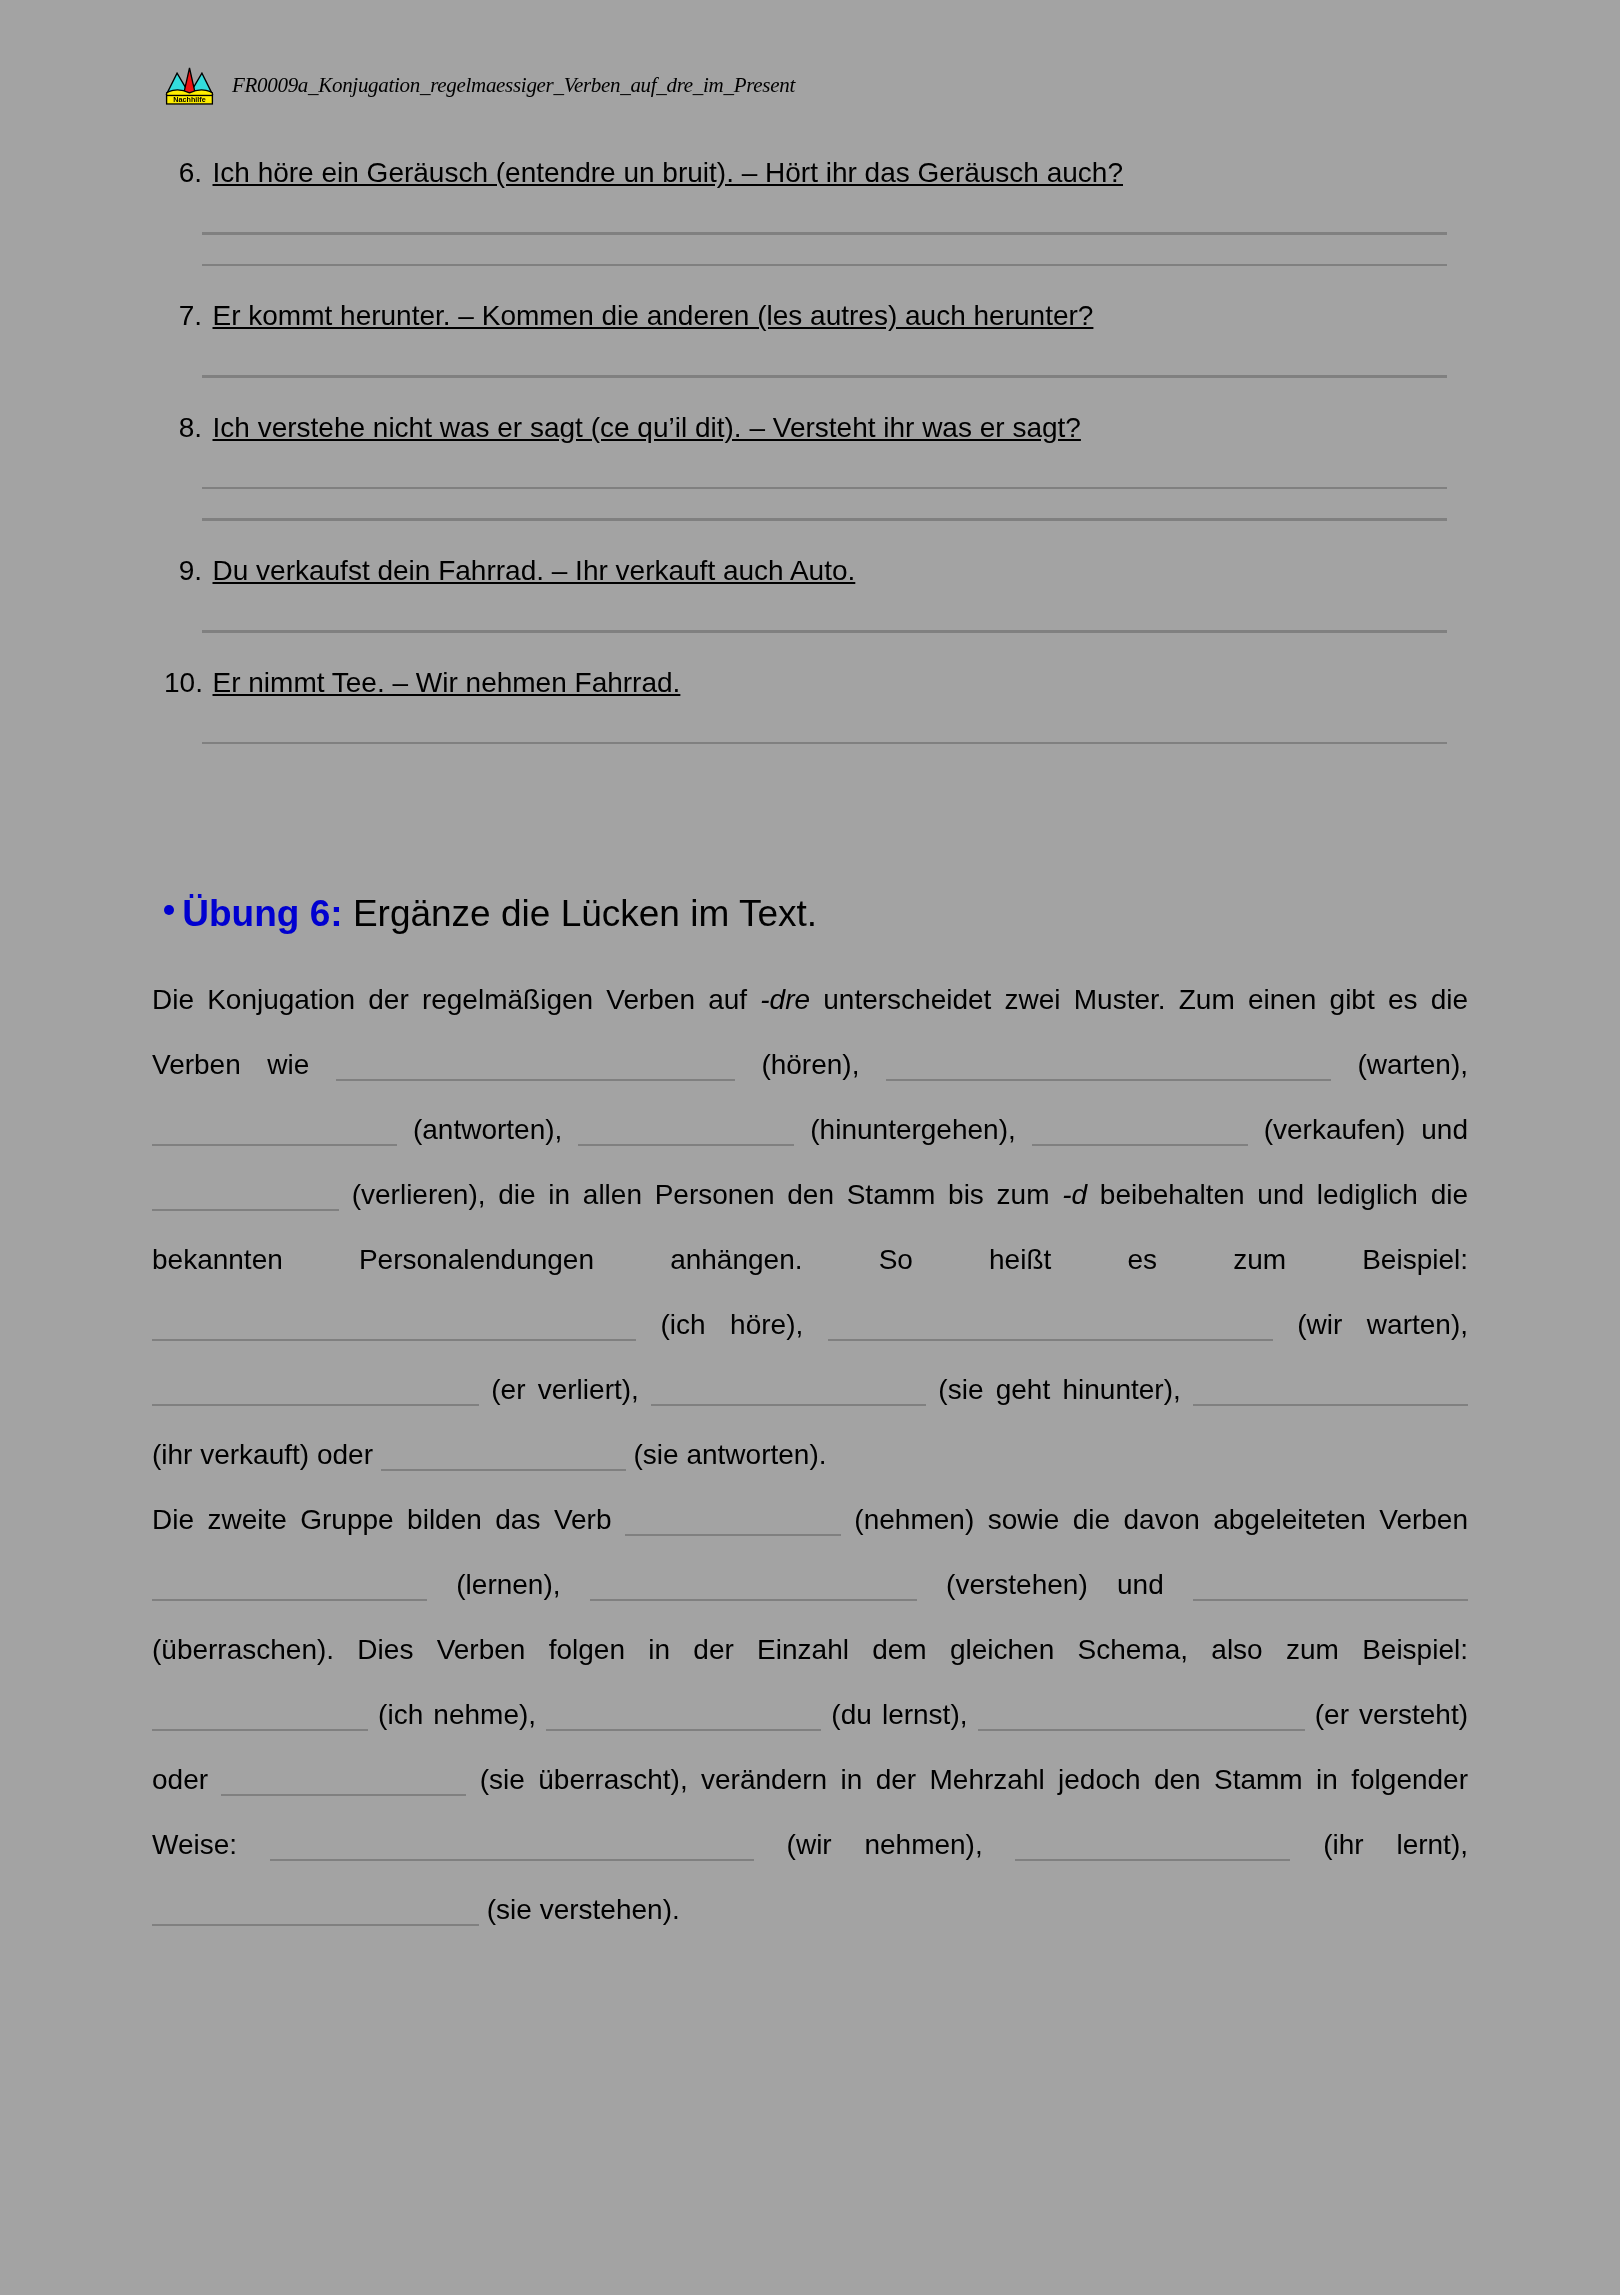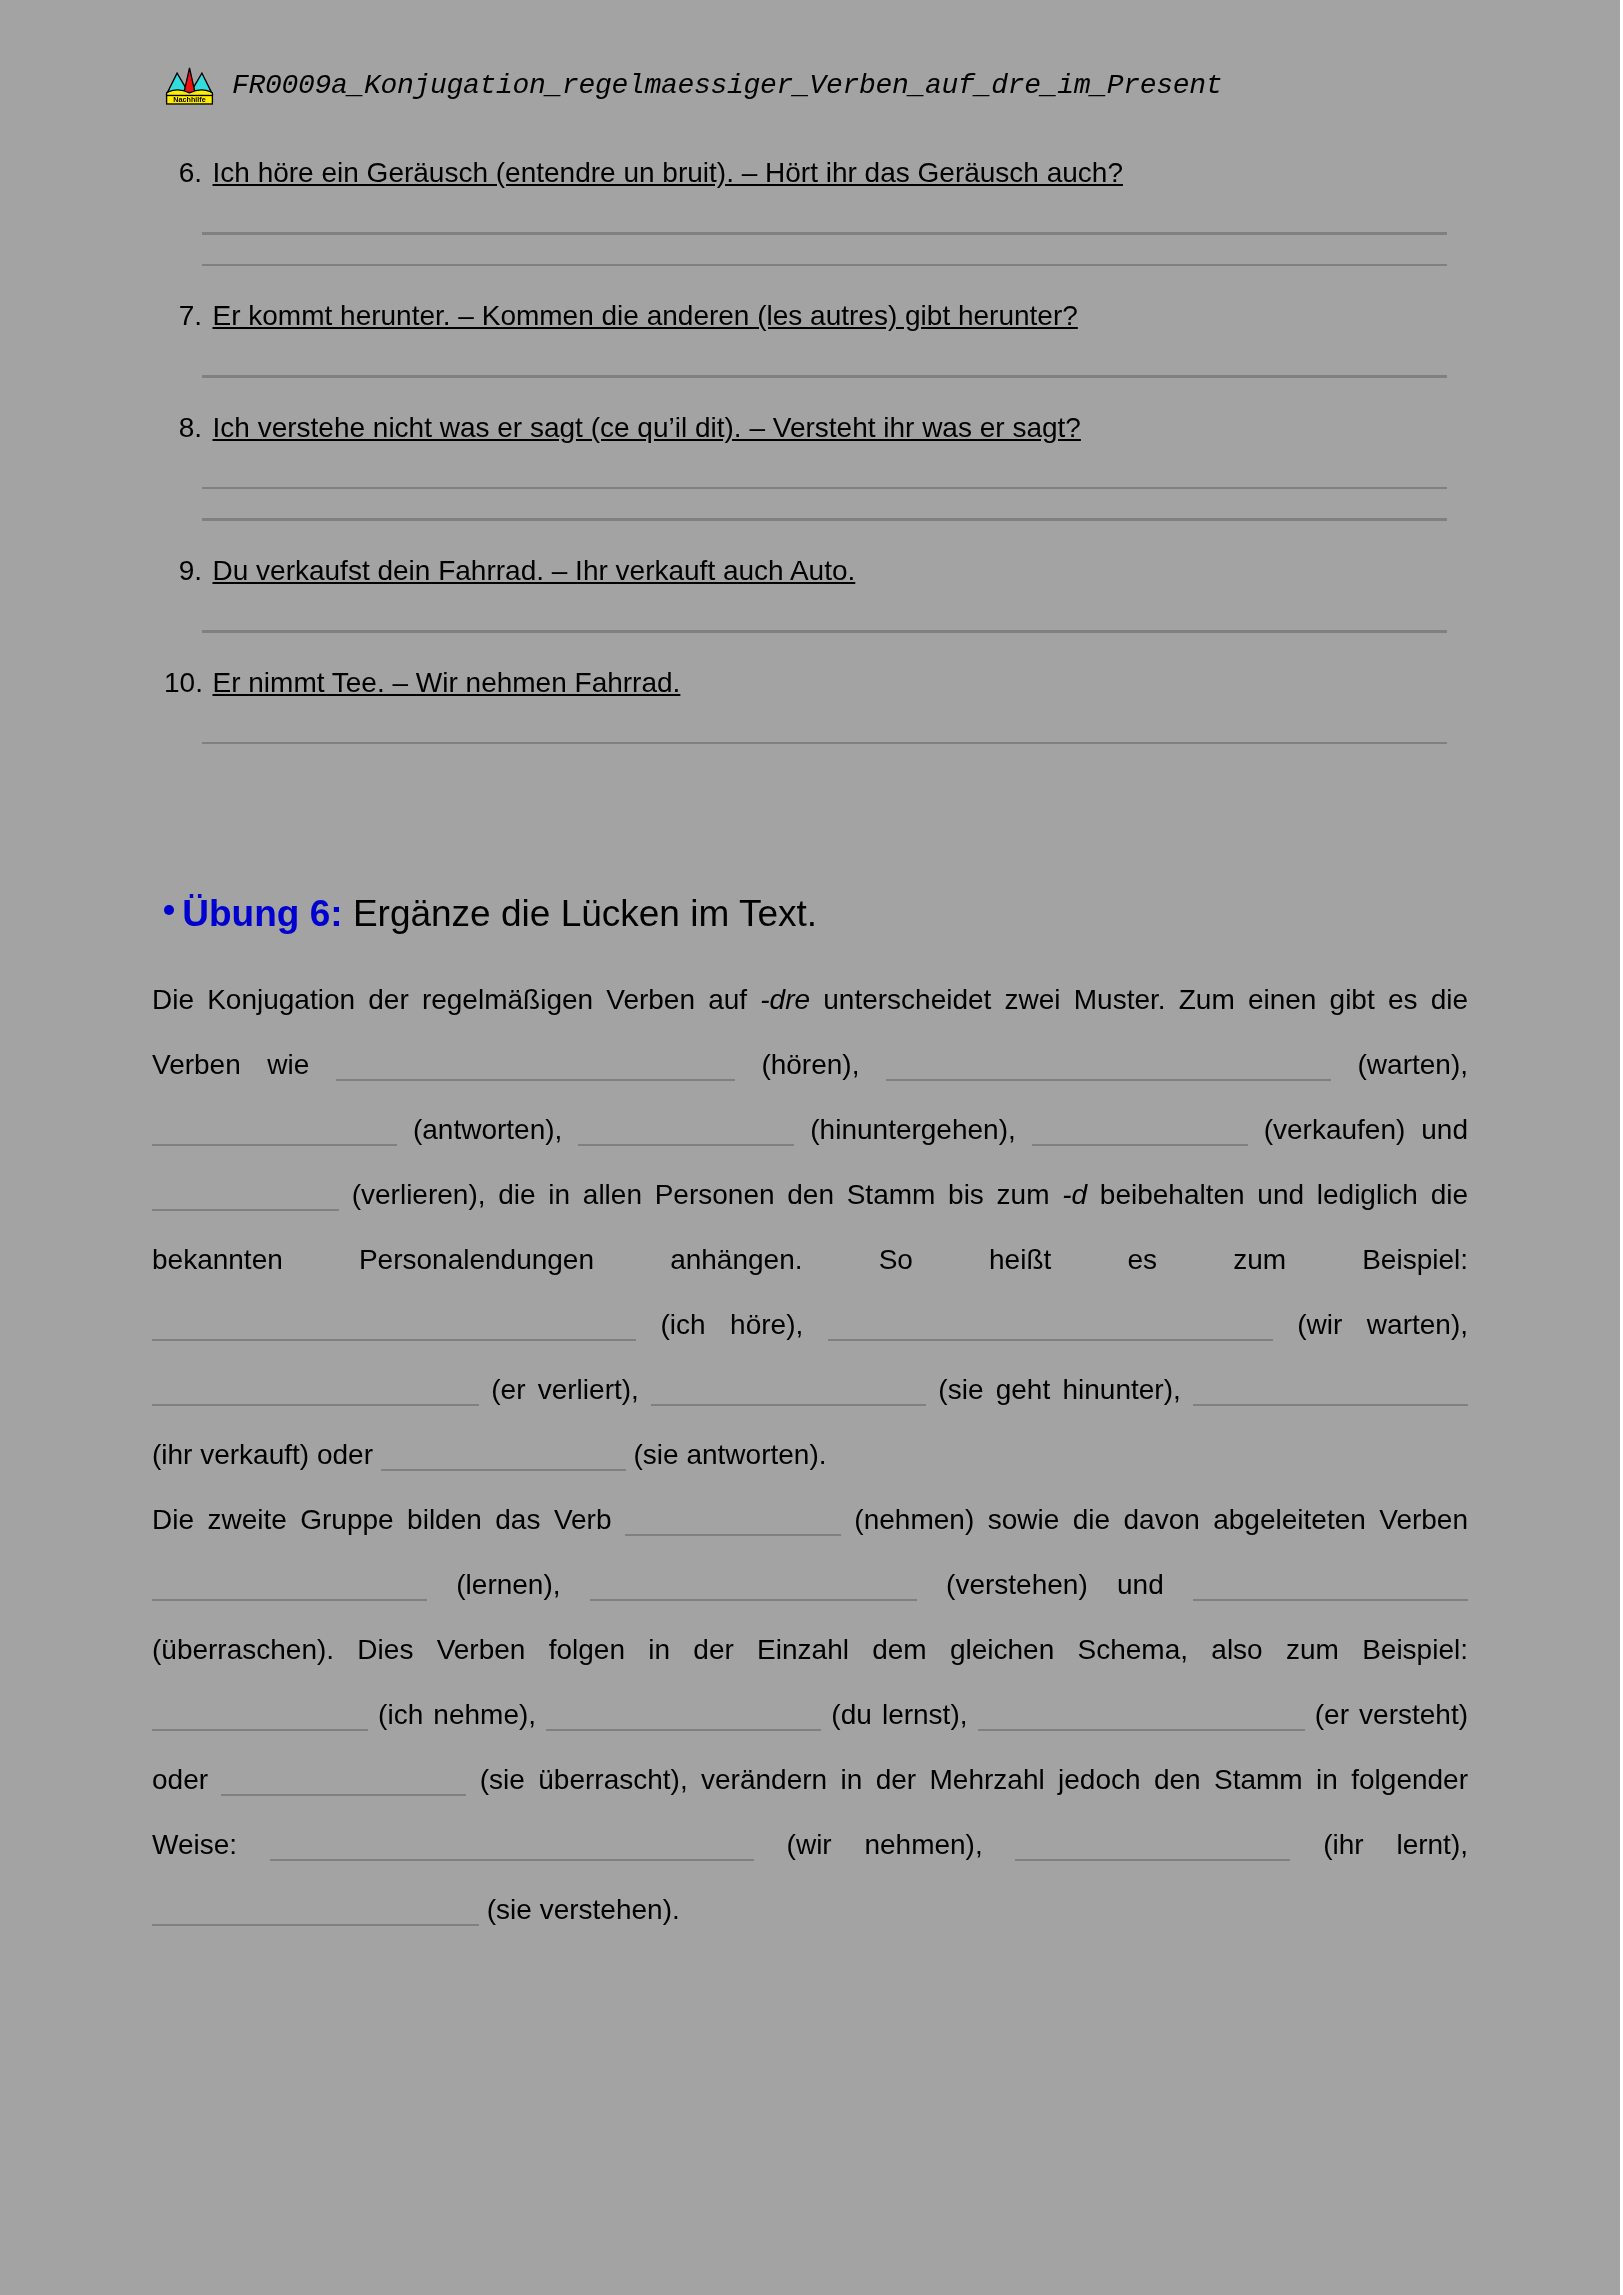--- a/index.html
+++ b/index.html
@@ -27,23 +27,23 @@
     gap: 17px;
   }
   .logo {
     position: relative;
     width: 51px;
     height: 42px;
     flex: 0 0 auto;
   }
   .logo svg { display: block; }
   .header-title {
-    font-family: Liberation Mono, monospace;
+    font-family: Liberation Serif, serif;
     font-style: italic;
-    font-size: 28px;
+    font-size: 21px;
     letter-spacing: -0.3px;
     white-space: nowrap;
     color: #000000;
   }
 
   
   .ex-list {
     position: absolute;
     left: 164px;
     top: 152px;
@@ -178,21 +178,21 @@
       <div class="ex-text">Ich höre ein Geräusch (entendre un bruit). – Hört ihr das Geräusch auch?</div>
     </div>
     <div class="sp-60"></div>
     <div class="answer-rule"></div>
     <div class="sp-44"></div>
     <div class="answer-rule"></div>
     <div class="sp-44"></div>
 
     <div class="ex-item">
       <div class="ex-num">7.</div>
-      <div class="ex-text">Er kommt herunter. – Kommen die anderen (les autres) gibt herunter?</div>
+      <div class="ex-text">Er kommt herunter. – Kommen die anderen (les autres) auch herunter?</div>
     </div>
     <div class="sp-60"></div>
     <div class="answer-rule"></div>
     <div class="sp-44"></div>
 
     <div class="ex-item">
       <div class="ex-num">8.</div>
       <div class="ex-text">Ich verstehe nicht was er sagt (ce qu’il dit). – Versteht ihr was er sagt?</div>
     </div>
     <div class="sp-60"></div>

